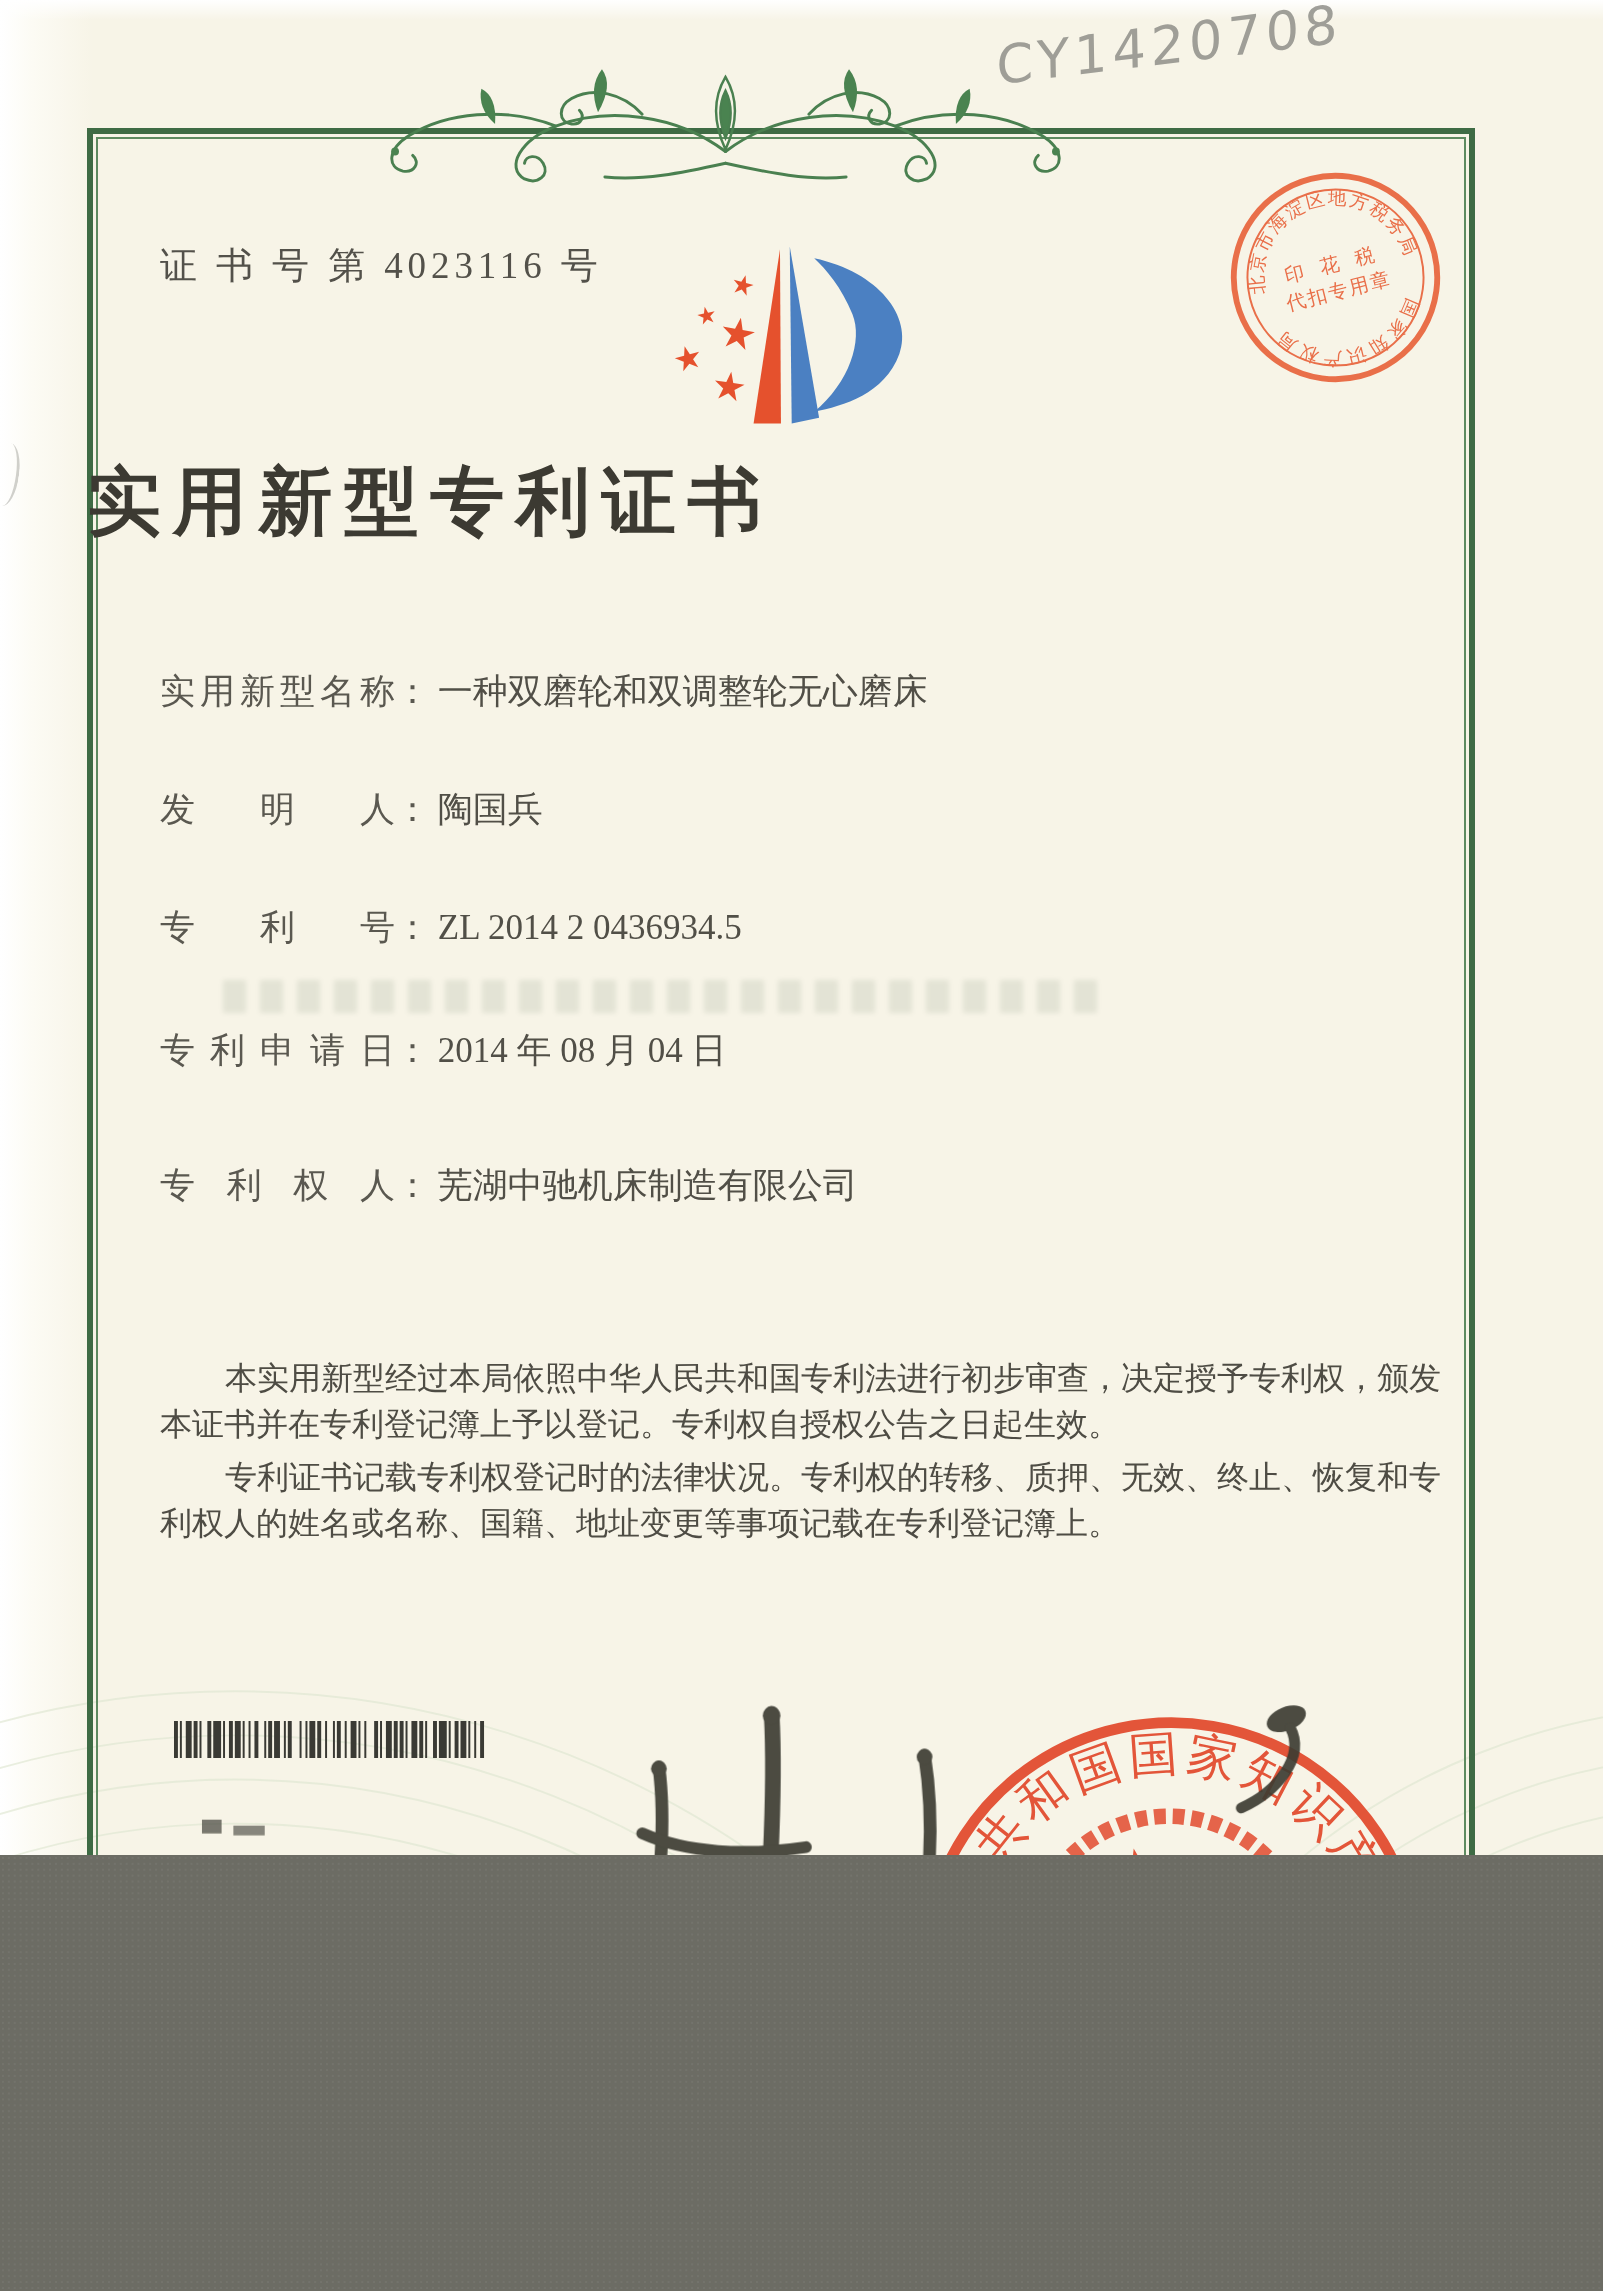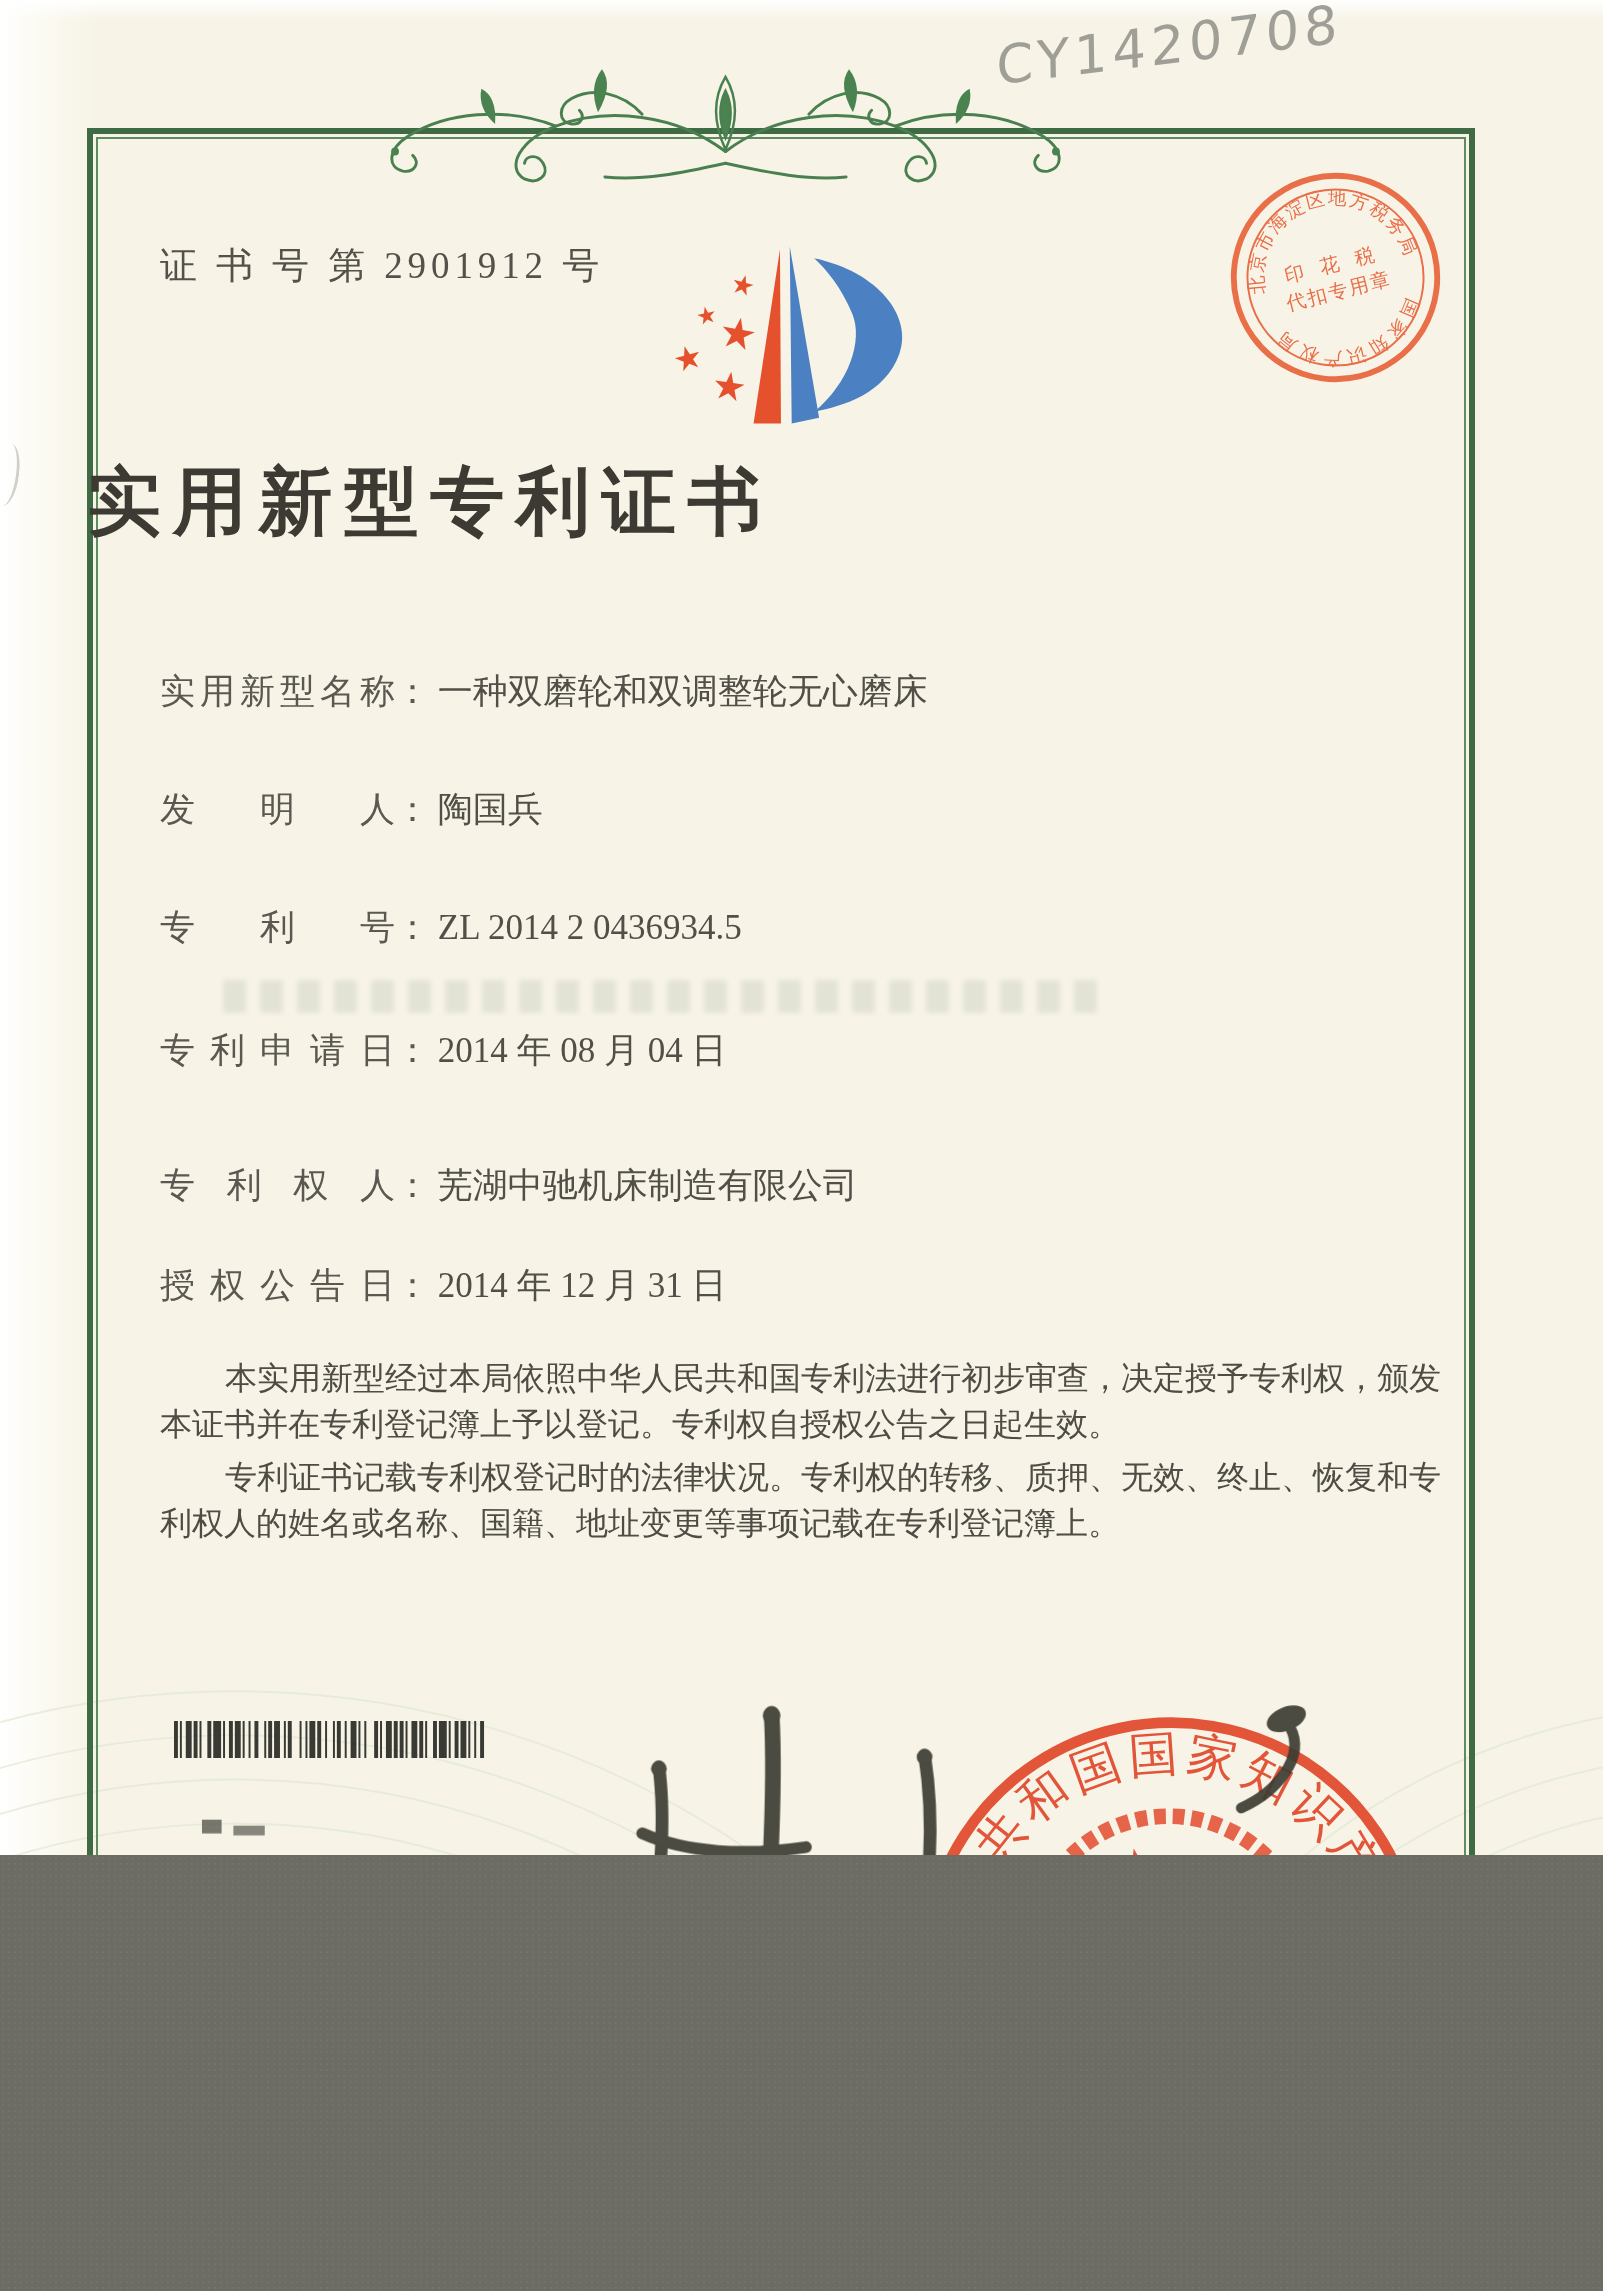--- a/index.html
+++ b/index.html
@@ -90,21 +90,21 @@
     <use href="#orn-half"></use>
     <use href="#orn-half" transform="translate(770,0) scale(-1,1)"></use>
     <g stroke="#4a8050" fill="#4a8350" stroke-width="2.5">
       <path d="M385,86 C372,58 372,34 385,12 C398,34 398,58 385,86 Z" fill="none"></path>
       <path d="M385,74 C378,56 378,40 385,26 C392,40 392,56 385,74 Z"></path>
     </g>
   </svg>
 
   <div class="handwriting">CY1420708</div>
 
-  <div class="certno">证 书 号 第 2901912 号</div>
+  <div class="certno">证 书 号 第 4023116 号</div>
 
   <svg class="logo" viewBox="0 0 300 230">
     <defs>
       <path id="st" d="M0,-10 L2.245,-3.09 9.511,-3.09 3.633,1.18 5.878,8.09 0,3.82 -5.878,8.09 -3.633,1.18 -9.511,-3.09 -2.245,-3.09 Z"></path>
     </defs>
     <polygon points="151,27 124,205 152,205" style="fill:var(--logo_red)"></polygon>
     <polygon points="161,24 163,205 191,199" style="fill:var(--logo_blue)"></polygon>
     <path d="M186,36 C252,50 287,96 273,134 C258,175 216,187 186,193 C222,163 236,120 225,93 C214,66 198,47 186,36 Z" style="fill:var(--logo_blue)"></path>
     <g style="fill:var(--logo_red)">
       <use href="#st" transform="translate(113,64) scale(1.1) rotate(15)"></use>
@@ -145,23 +145,20 @@
     <span class="lab">发明人</span><span>：</span><span class="val">陶国兵</span>
   </div>
   <div class="field f2">
     <span class="lab">专利号</span><span>：</span><span class="val">ZL 2014 2 0436934.5</span>
   </div>
   <div class="field f3">
     <span class="lab">专利申请日</span><span>：</span><span class="val">2014 年 08 月 04 日</span>
   </div>
   <div class="field f4">
     <span class="lab">专利权人</span><span>：</span><span class="val">芜湖中驰机床制造有限公司</span>
-  </div>
-  <div class="field f5">
-    <span class="lab">授权公告日</span><span>：</span><span class="val">2014 年 12 月 31 日</span>
   </div>
 
   <div class="bodytext">
     <p>本实用新型经过本局依照中华人民共和国专利法进行初步审查，决定授予专利权，颁发本证书并在专利登记簿上予以登记。专利权自授权公告之日起生效。</p>
     <p>专利证书记载专利权登记时的法律状况。专利权的转移、质押、无效、终止、恢复和专利权人的姓名或名称、国籍、地址变更等事项记载在专利登记簿上。</p>
   </div>
 
   <svg class="barcode" id="barcode" viewBox="0 0 318 38" preserveAspectRatio="none">
       <rect x="0" y="0" width="4" height="38" fill="#3a3a34"></rect>
       <rect x="6" y="0" width="2" height="38" fill="#3a3a34"></rect>

